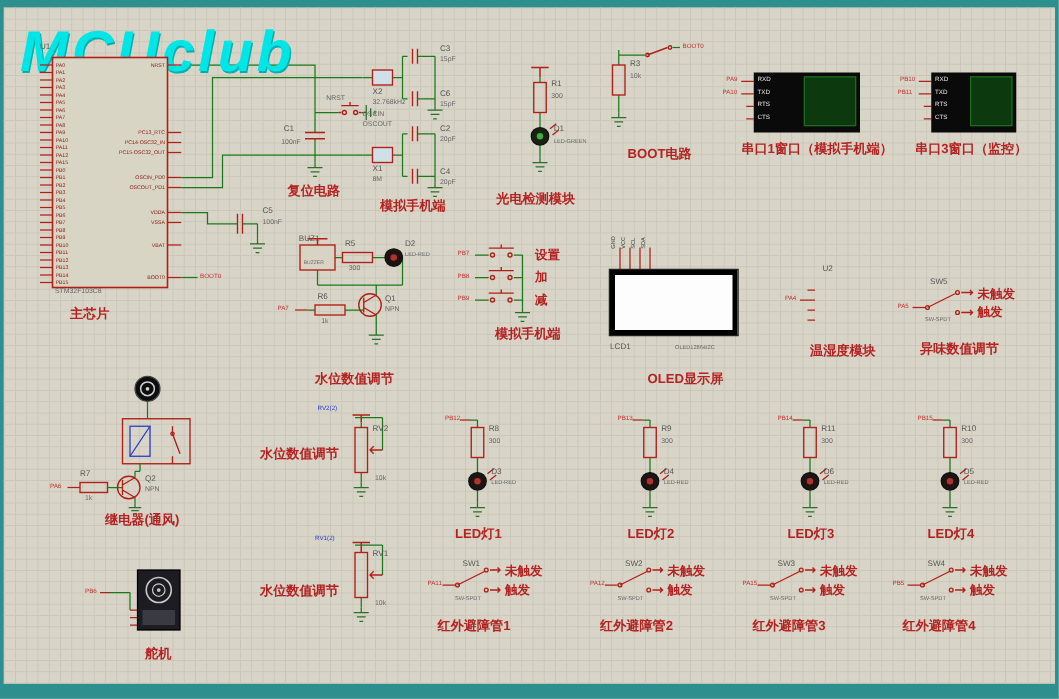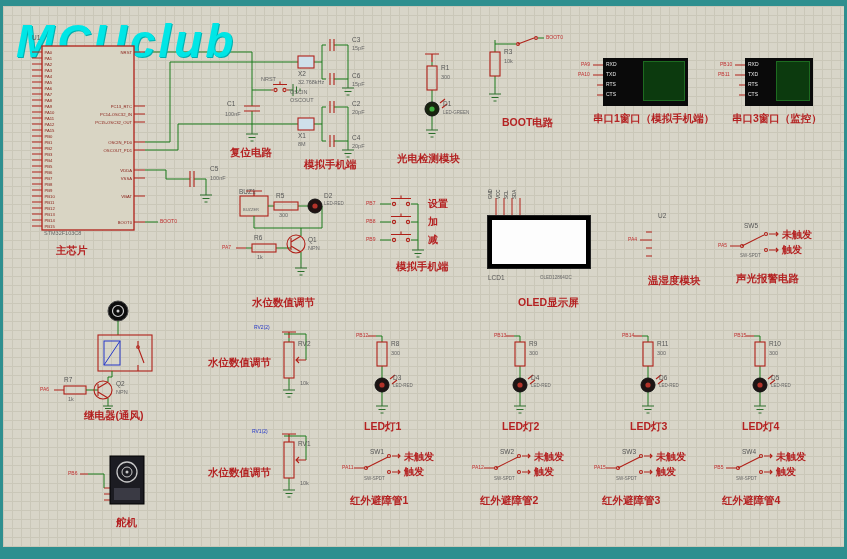--- a/index.html
+++ b/index.html
@@ -340,21 +340,21 @@
     <path class="pinline" d="M12 24 H22"></path>
     <circle class="cmp" cx="24" cy="24" r="1.5"></circle>
     <path class="cmp" d="M24 24 L46 13"></path>
     <circle class="cmp" cx="48" cy="12" r="1.5"></circle>
       <circle class="cmp" cx="48" cy="28" r="1.5"></circle>
     <path class="cmp" d="M51 12 H60 M58 10 L60 12 L58 14 M51 28 H60 M58 26 L60 28 L58 30"></path>
   </svg>
   <span class="klabel" style="left:64px;top:6px">未触发</span>
   <span class="klabel" style="left:64px;top:21px">触发</span>
   <span class="val" style="left:22px;top:31px;font-size:4.5px">SW-SPDT</span>
-  <span class="cap" style="left:18px;top:50px">声光报警电路</span>
+  <span class="cap" style="left:18px;top:50px">异味数值调节</span>
 </div>
 
 <div class="blk" style="left:208px;top:322px;width:115px;height:94px">
   <span class="bluenet" style="left:46px;top:2px">RV2(2)</span>
   <svg width="115" height="80">
     <path class="pwr" d="M74 10 H88 M81 10 V16"></path>
     <path class="wire" d="M81 16 V20 M81 56 V64 M98 38 V12 M98 12 H76"></path>
     <rect class="cmp" x="76" y="20" width="10" height="36"></rect>
     <path class="cmp" d="M98 38 H88 M91 35 L88 38 L91 41"></path>
     <path class="gnd" transform="translate(81,64)" d="M0 0 V4 M-6 4 H6 M-3.5 7.5 H3.5 M-1.5 11 H1.5"></path>

